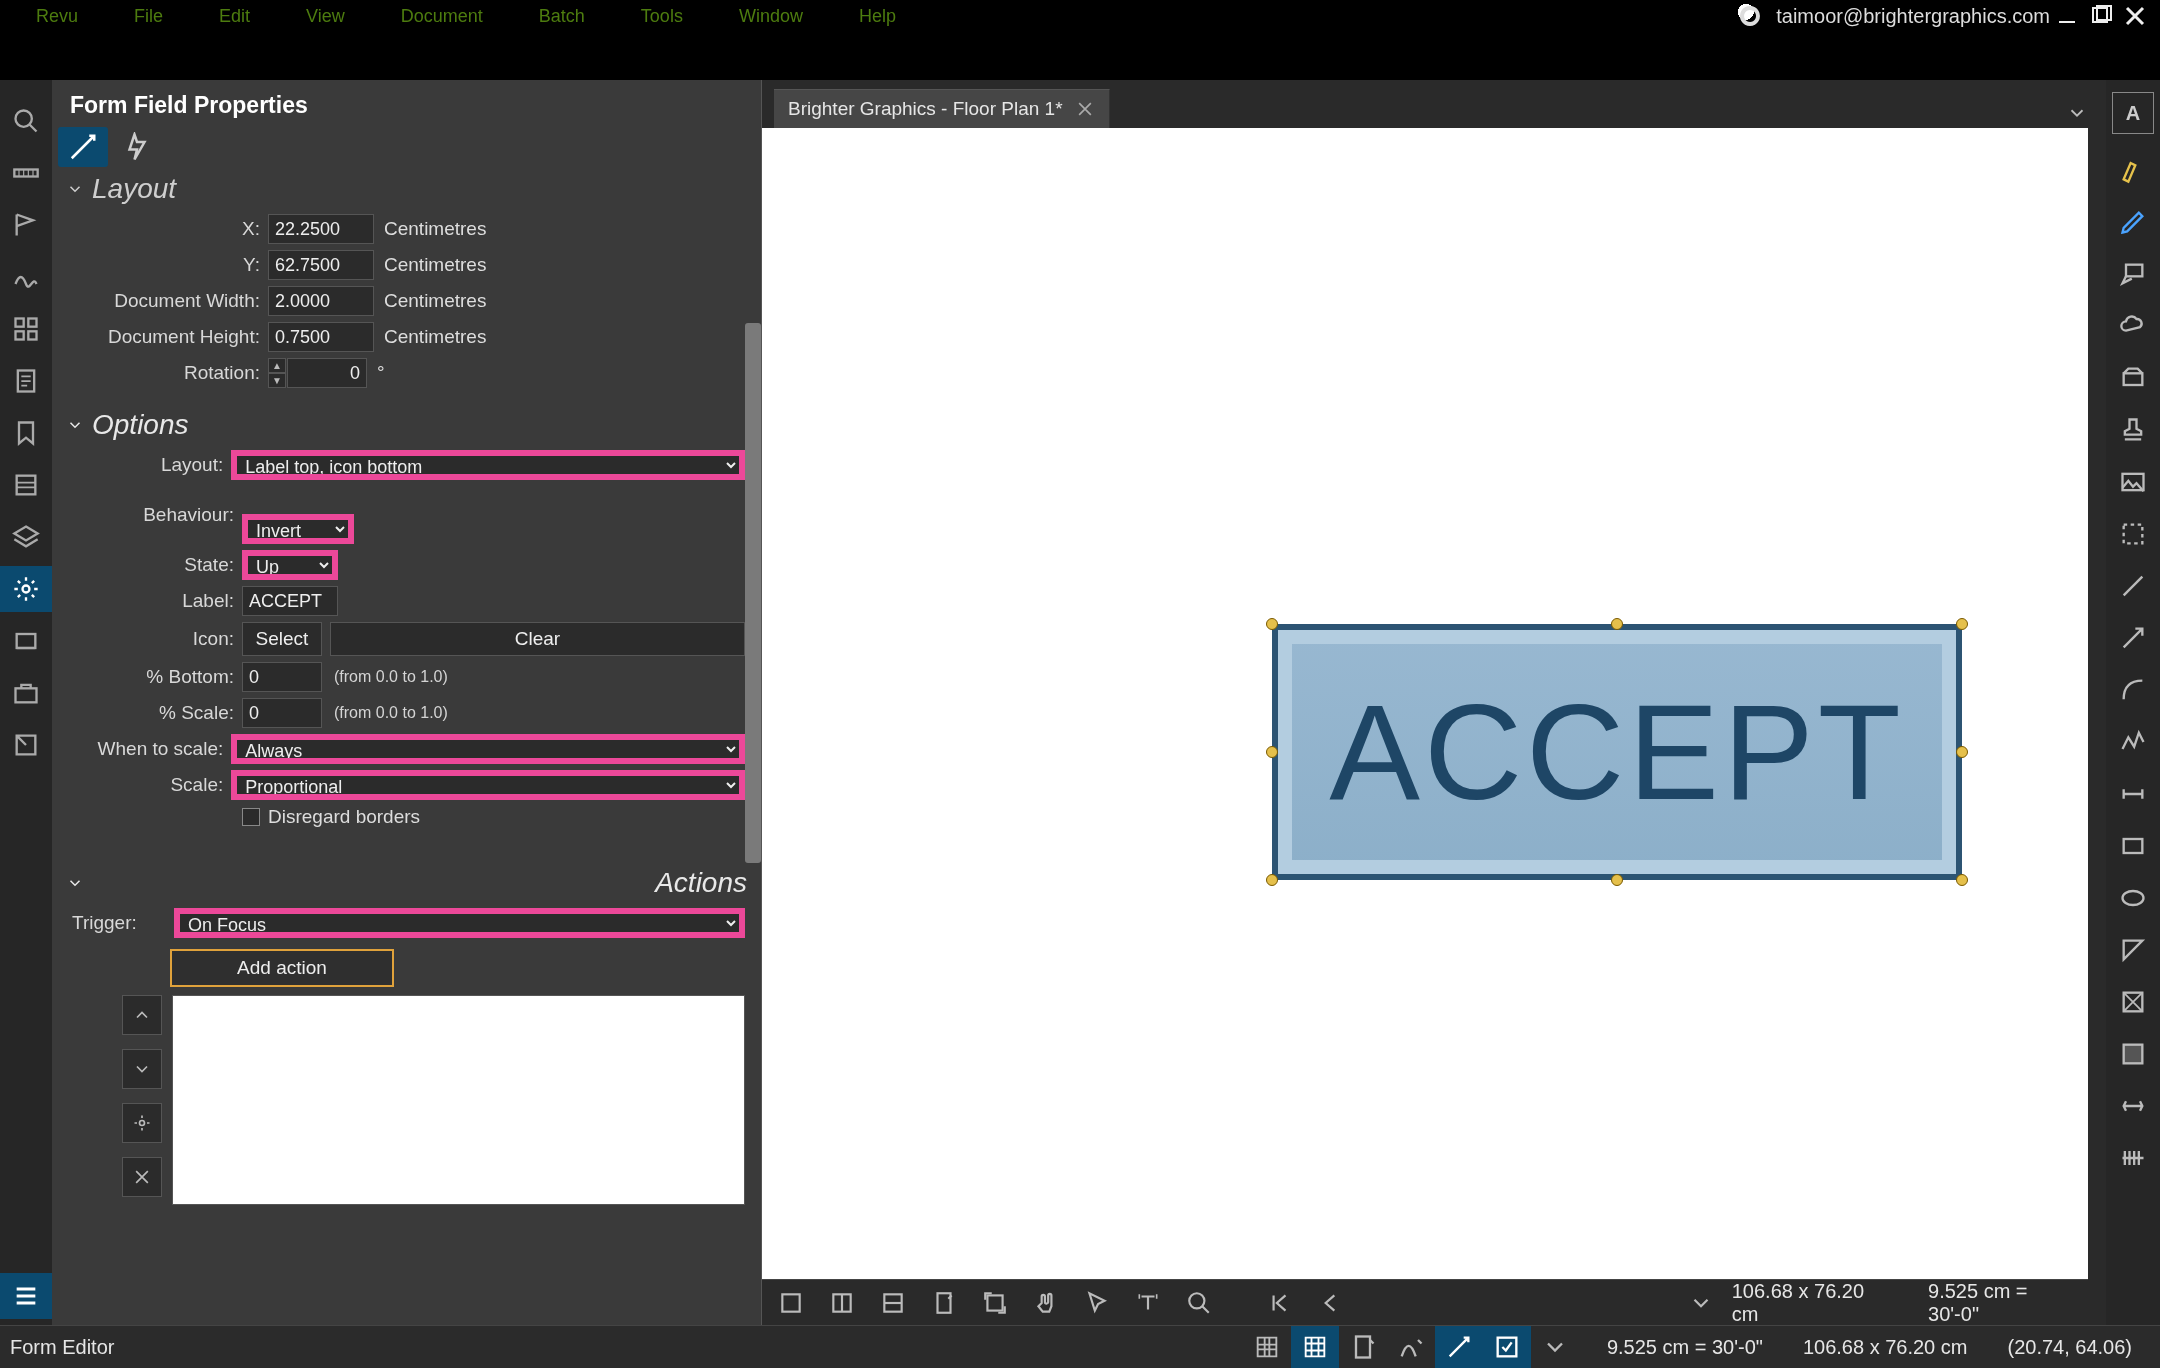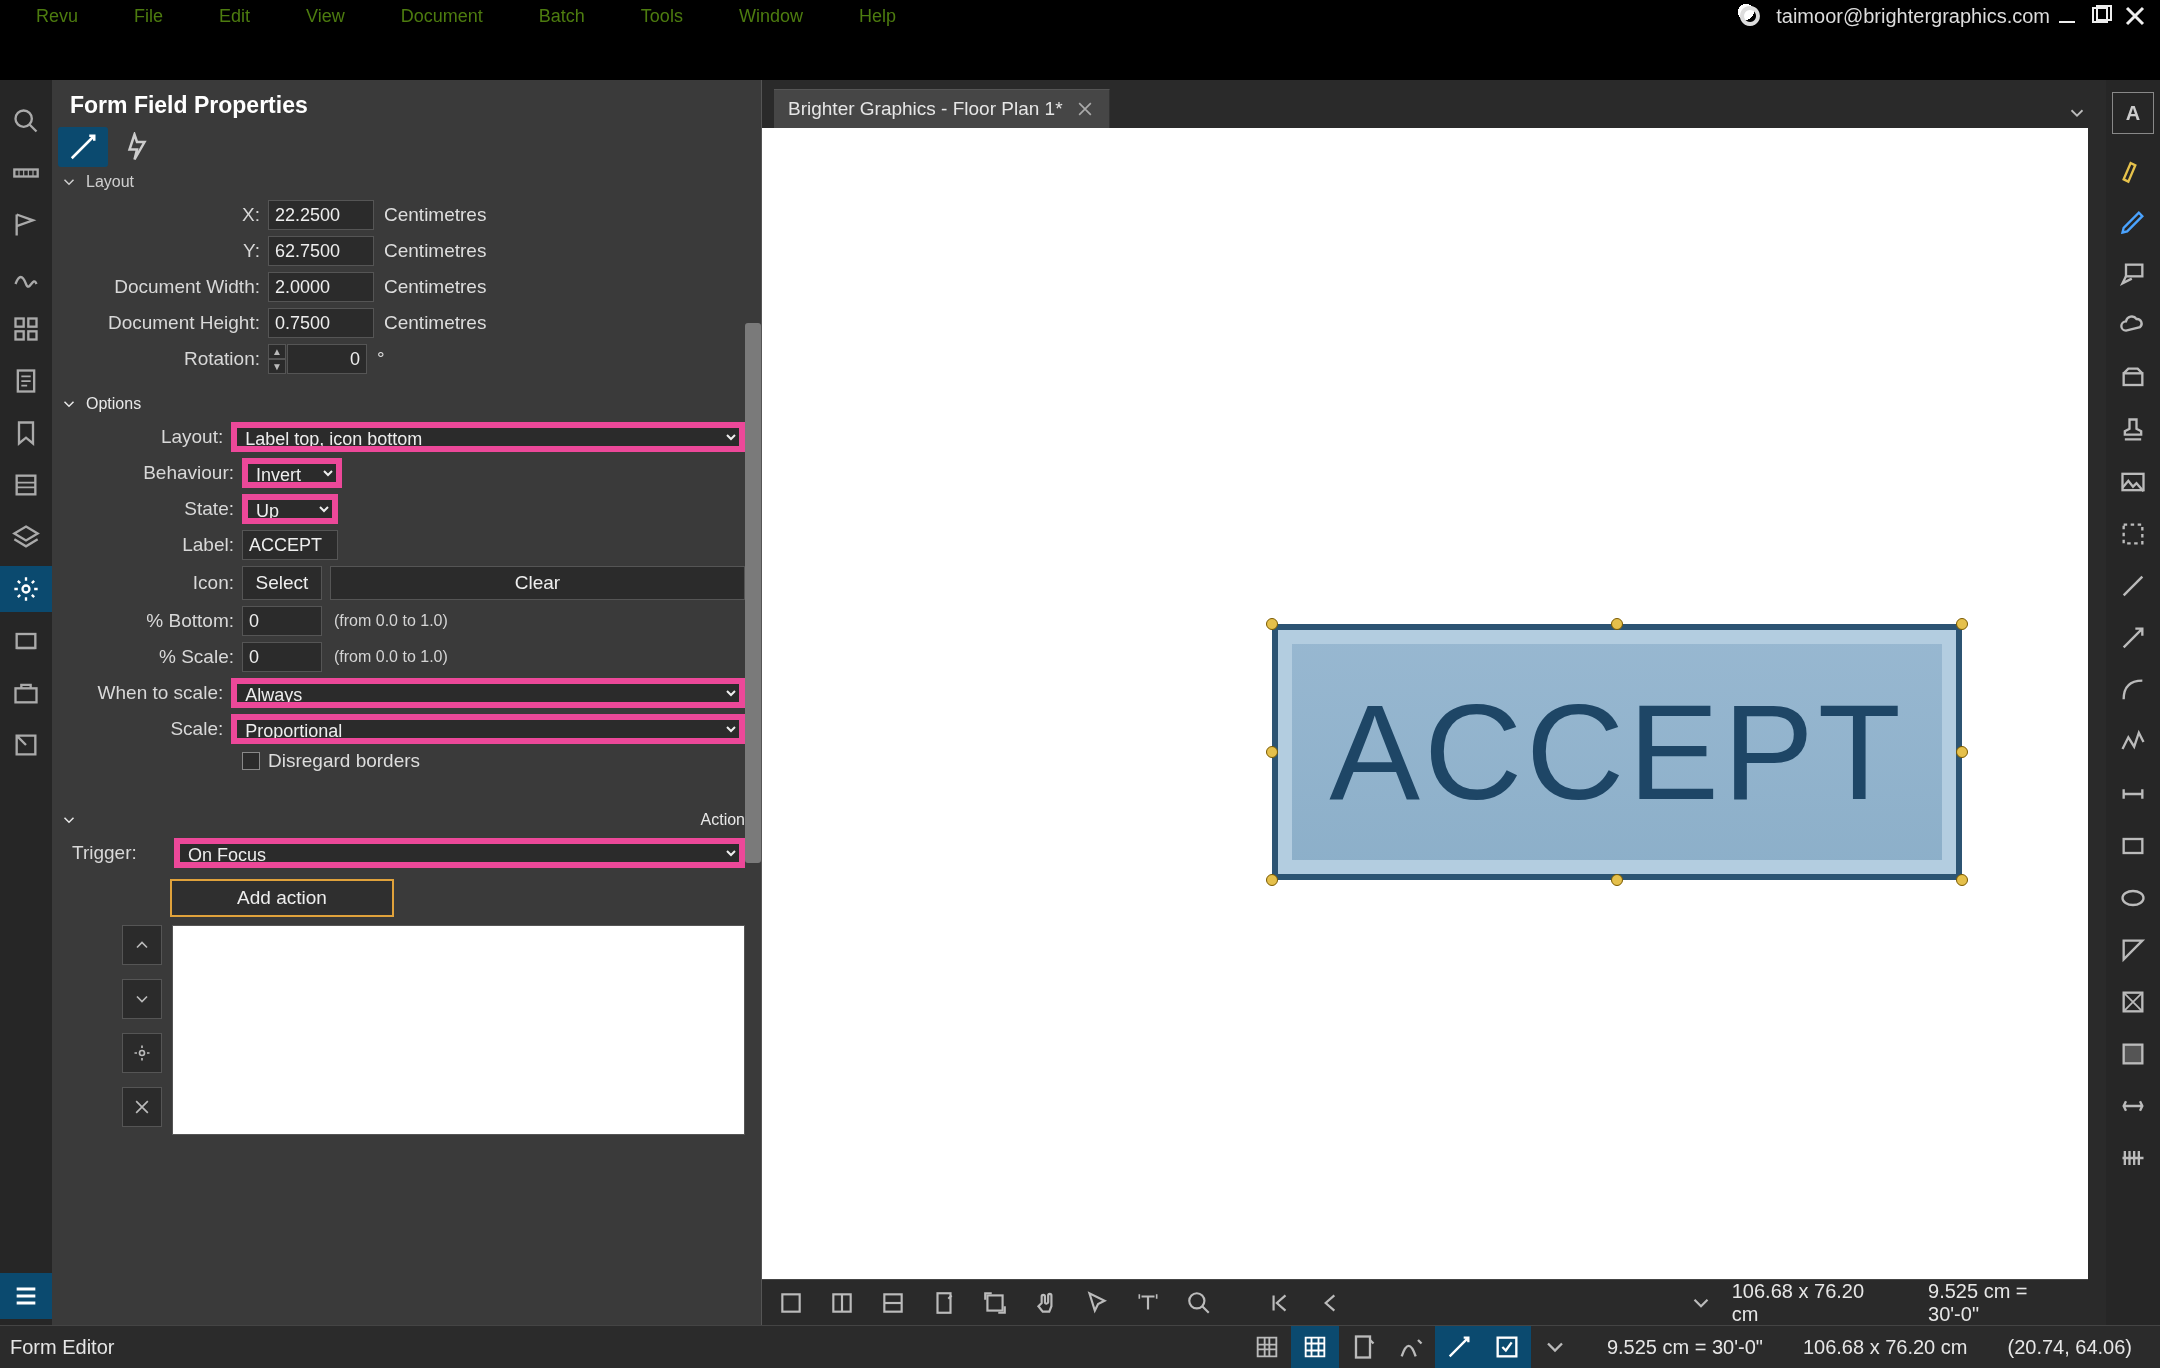--- a/index.html
+++ b/index.html
@@ -86,24 +86,25 @@
     display: flex; align-items: center; justify-content: center;
     border-radius: 3px;
   }
   .panel .tabstrip .tab.active { background: #0b4a6f; }
   .panel .tabstrip svg { width: 30px; height: 30px; }
 
   .sectionhead {
     display: flex;
     align-items: center;
     gap: 8px;
-    padding: 6px 8px;
-    font-size: 16px;
+    padding: 6px 14px;
+    font-size: 28px;
     margin-top: 12px;
     color: #e8e8e8;
+    font-style: italic;
   }
   .sectionhead .chev { width: 18px; height: 18px; transform: rotate(0deg); }
 
   .proprow {
     display: flex;
     align-items: center;
     padding: 3px 16px;
     font-size: 19px;
   }
   .proprow .lbl {
@@ -498,21 +499,21 @@
           </svg>
         <span>Options</span>
       </div>
 
       <div class="proprow">
         <span class="lbl" style="width:174px;">Layout:</span>
         <select style="width:548px;"><option>Label top, icon bottom</option></select>
       </div>
       <div class="proprow">
         <span class="lbl" style="width:174px;">Behaviour:</span>
-        <select style="width:100px;"><option>Invert</option></select>
+        <select style="width:112px;margin-top:28px;"><option>Invert</option></select>
       </div>
       <div class="proprow">
         <span class="lbl" style="width:174px;">State:</span>
         <select style="width:96px;"><option>Up</option></select>
       </div>
       <div class="proprow">
         <span class="lbl" style="width:174px;">Label:</span>
         <input type="text" style="width: 96px;" value="ACCEPT">
       </div>
       <div class="proprow">

